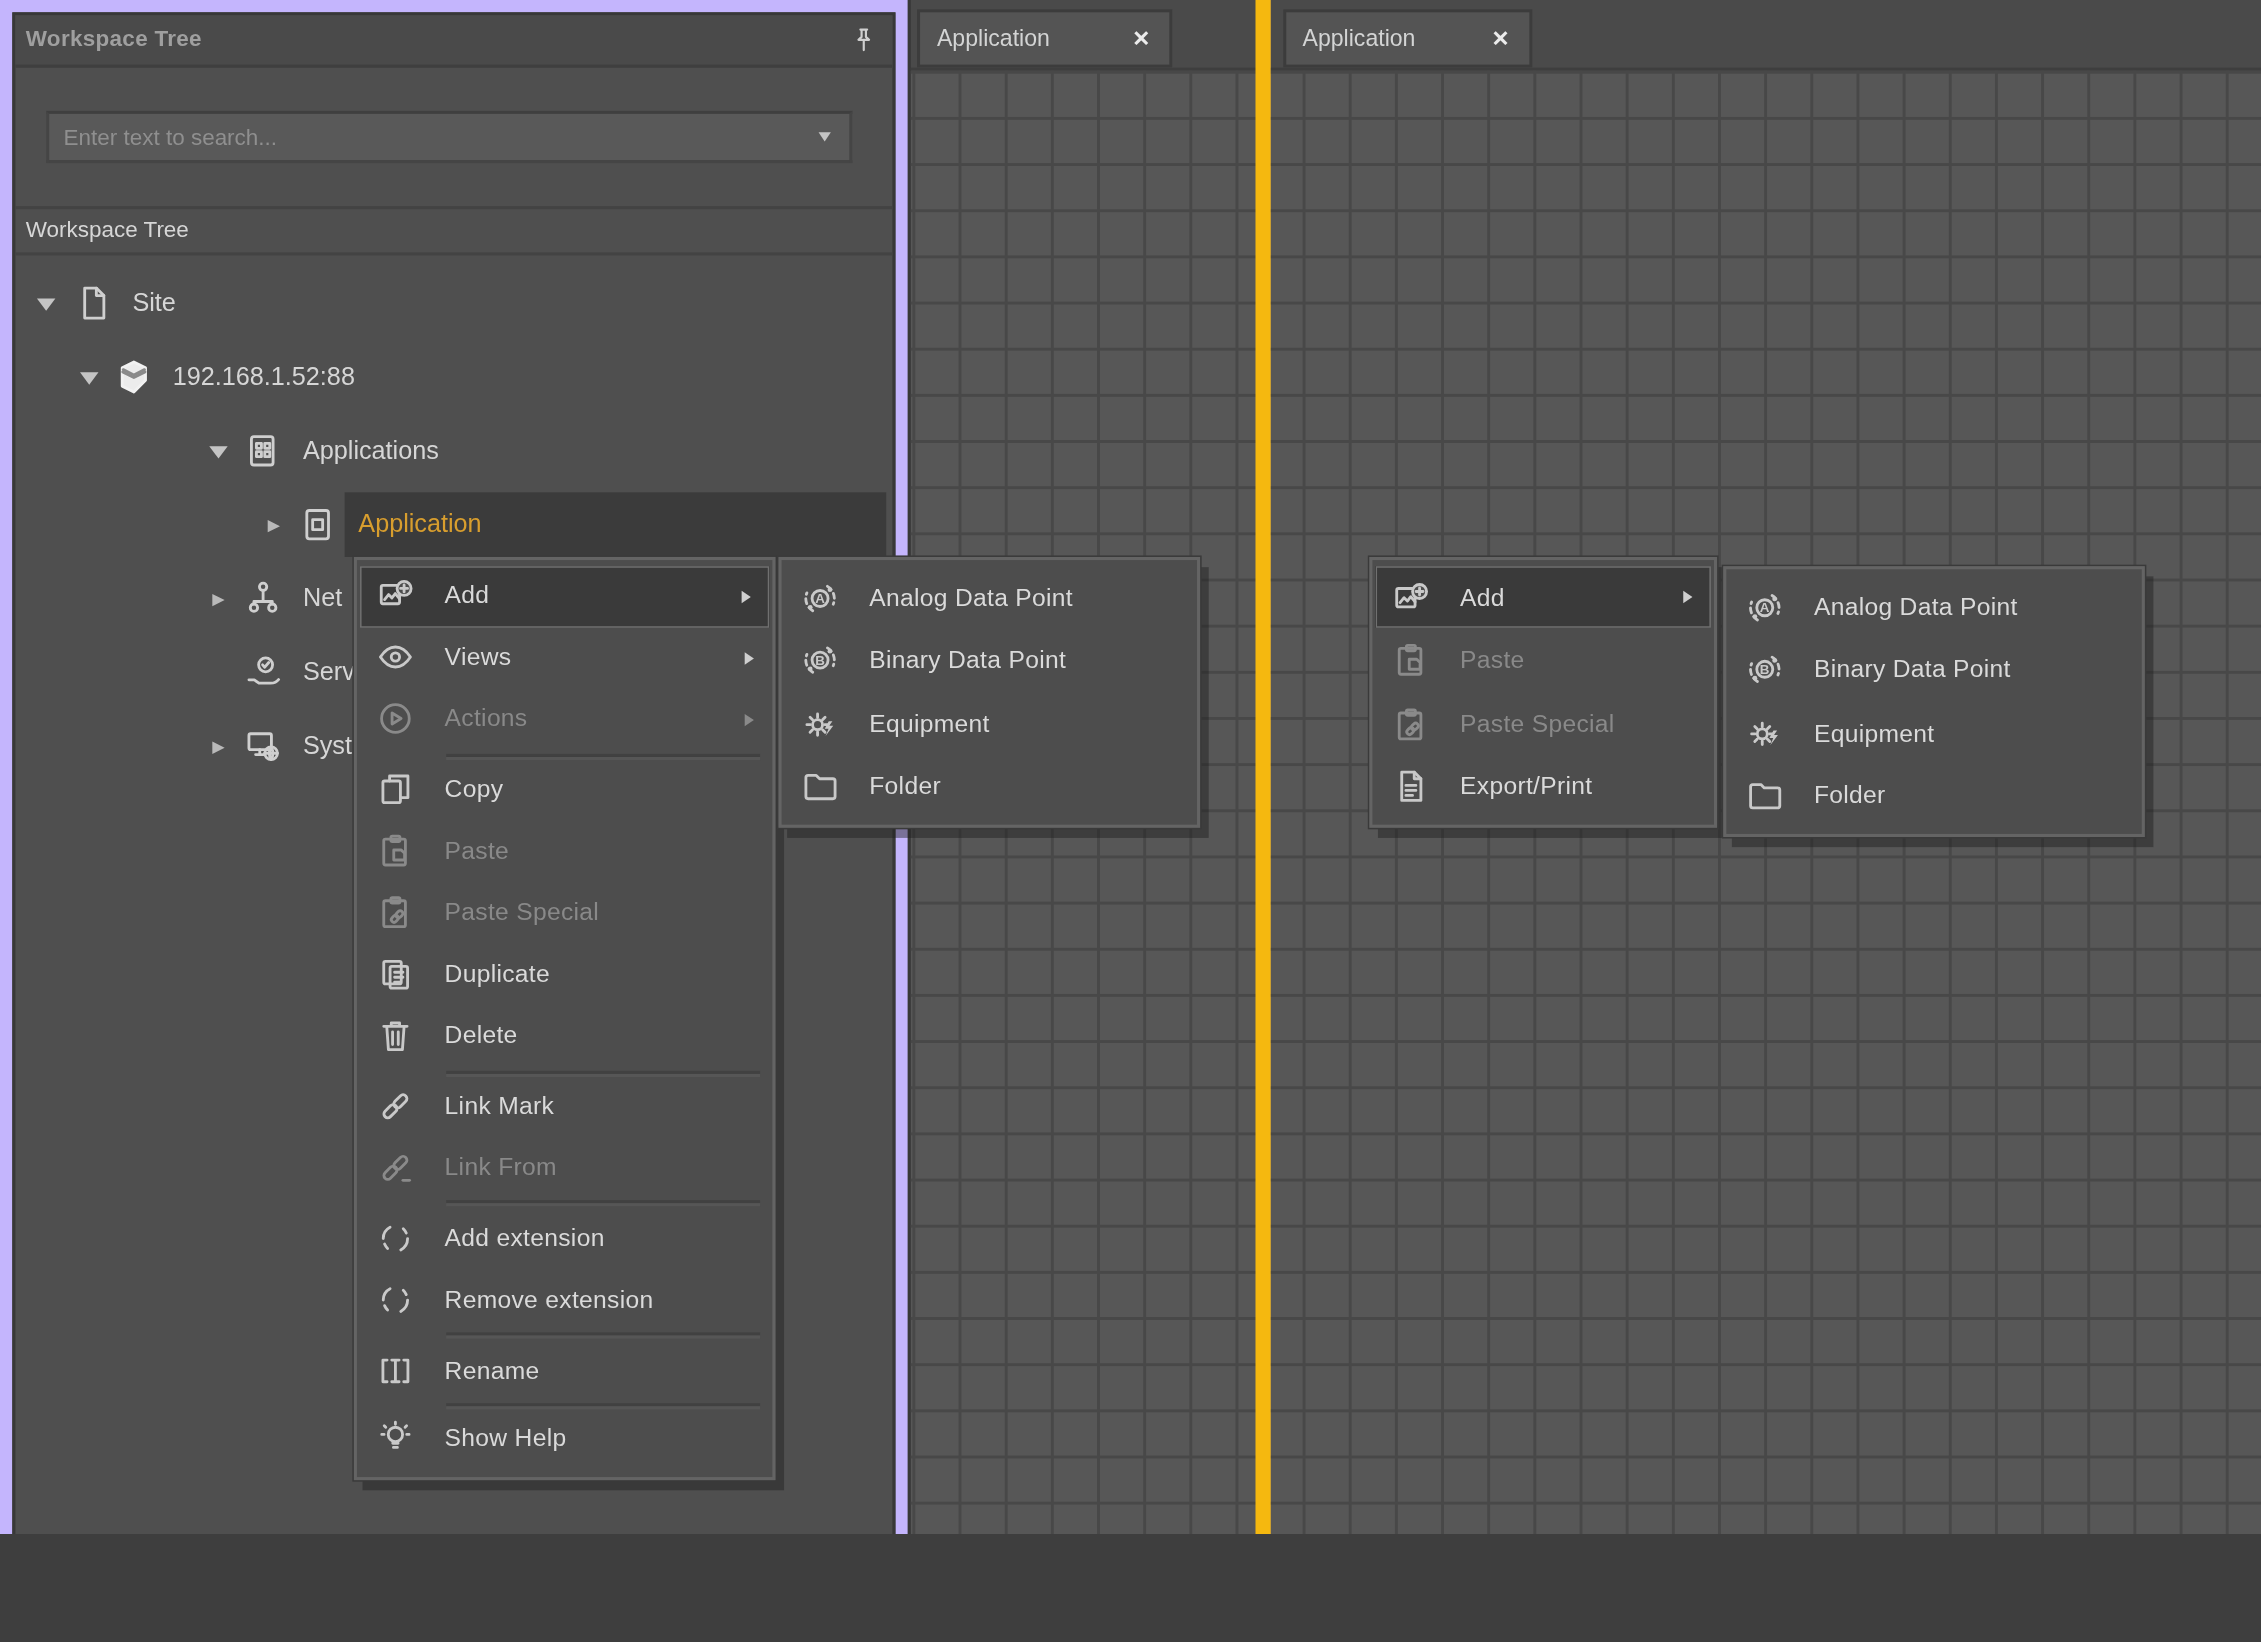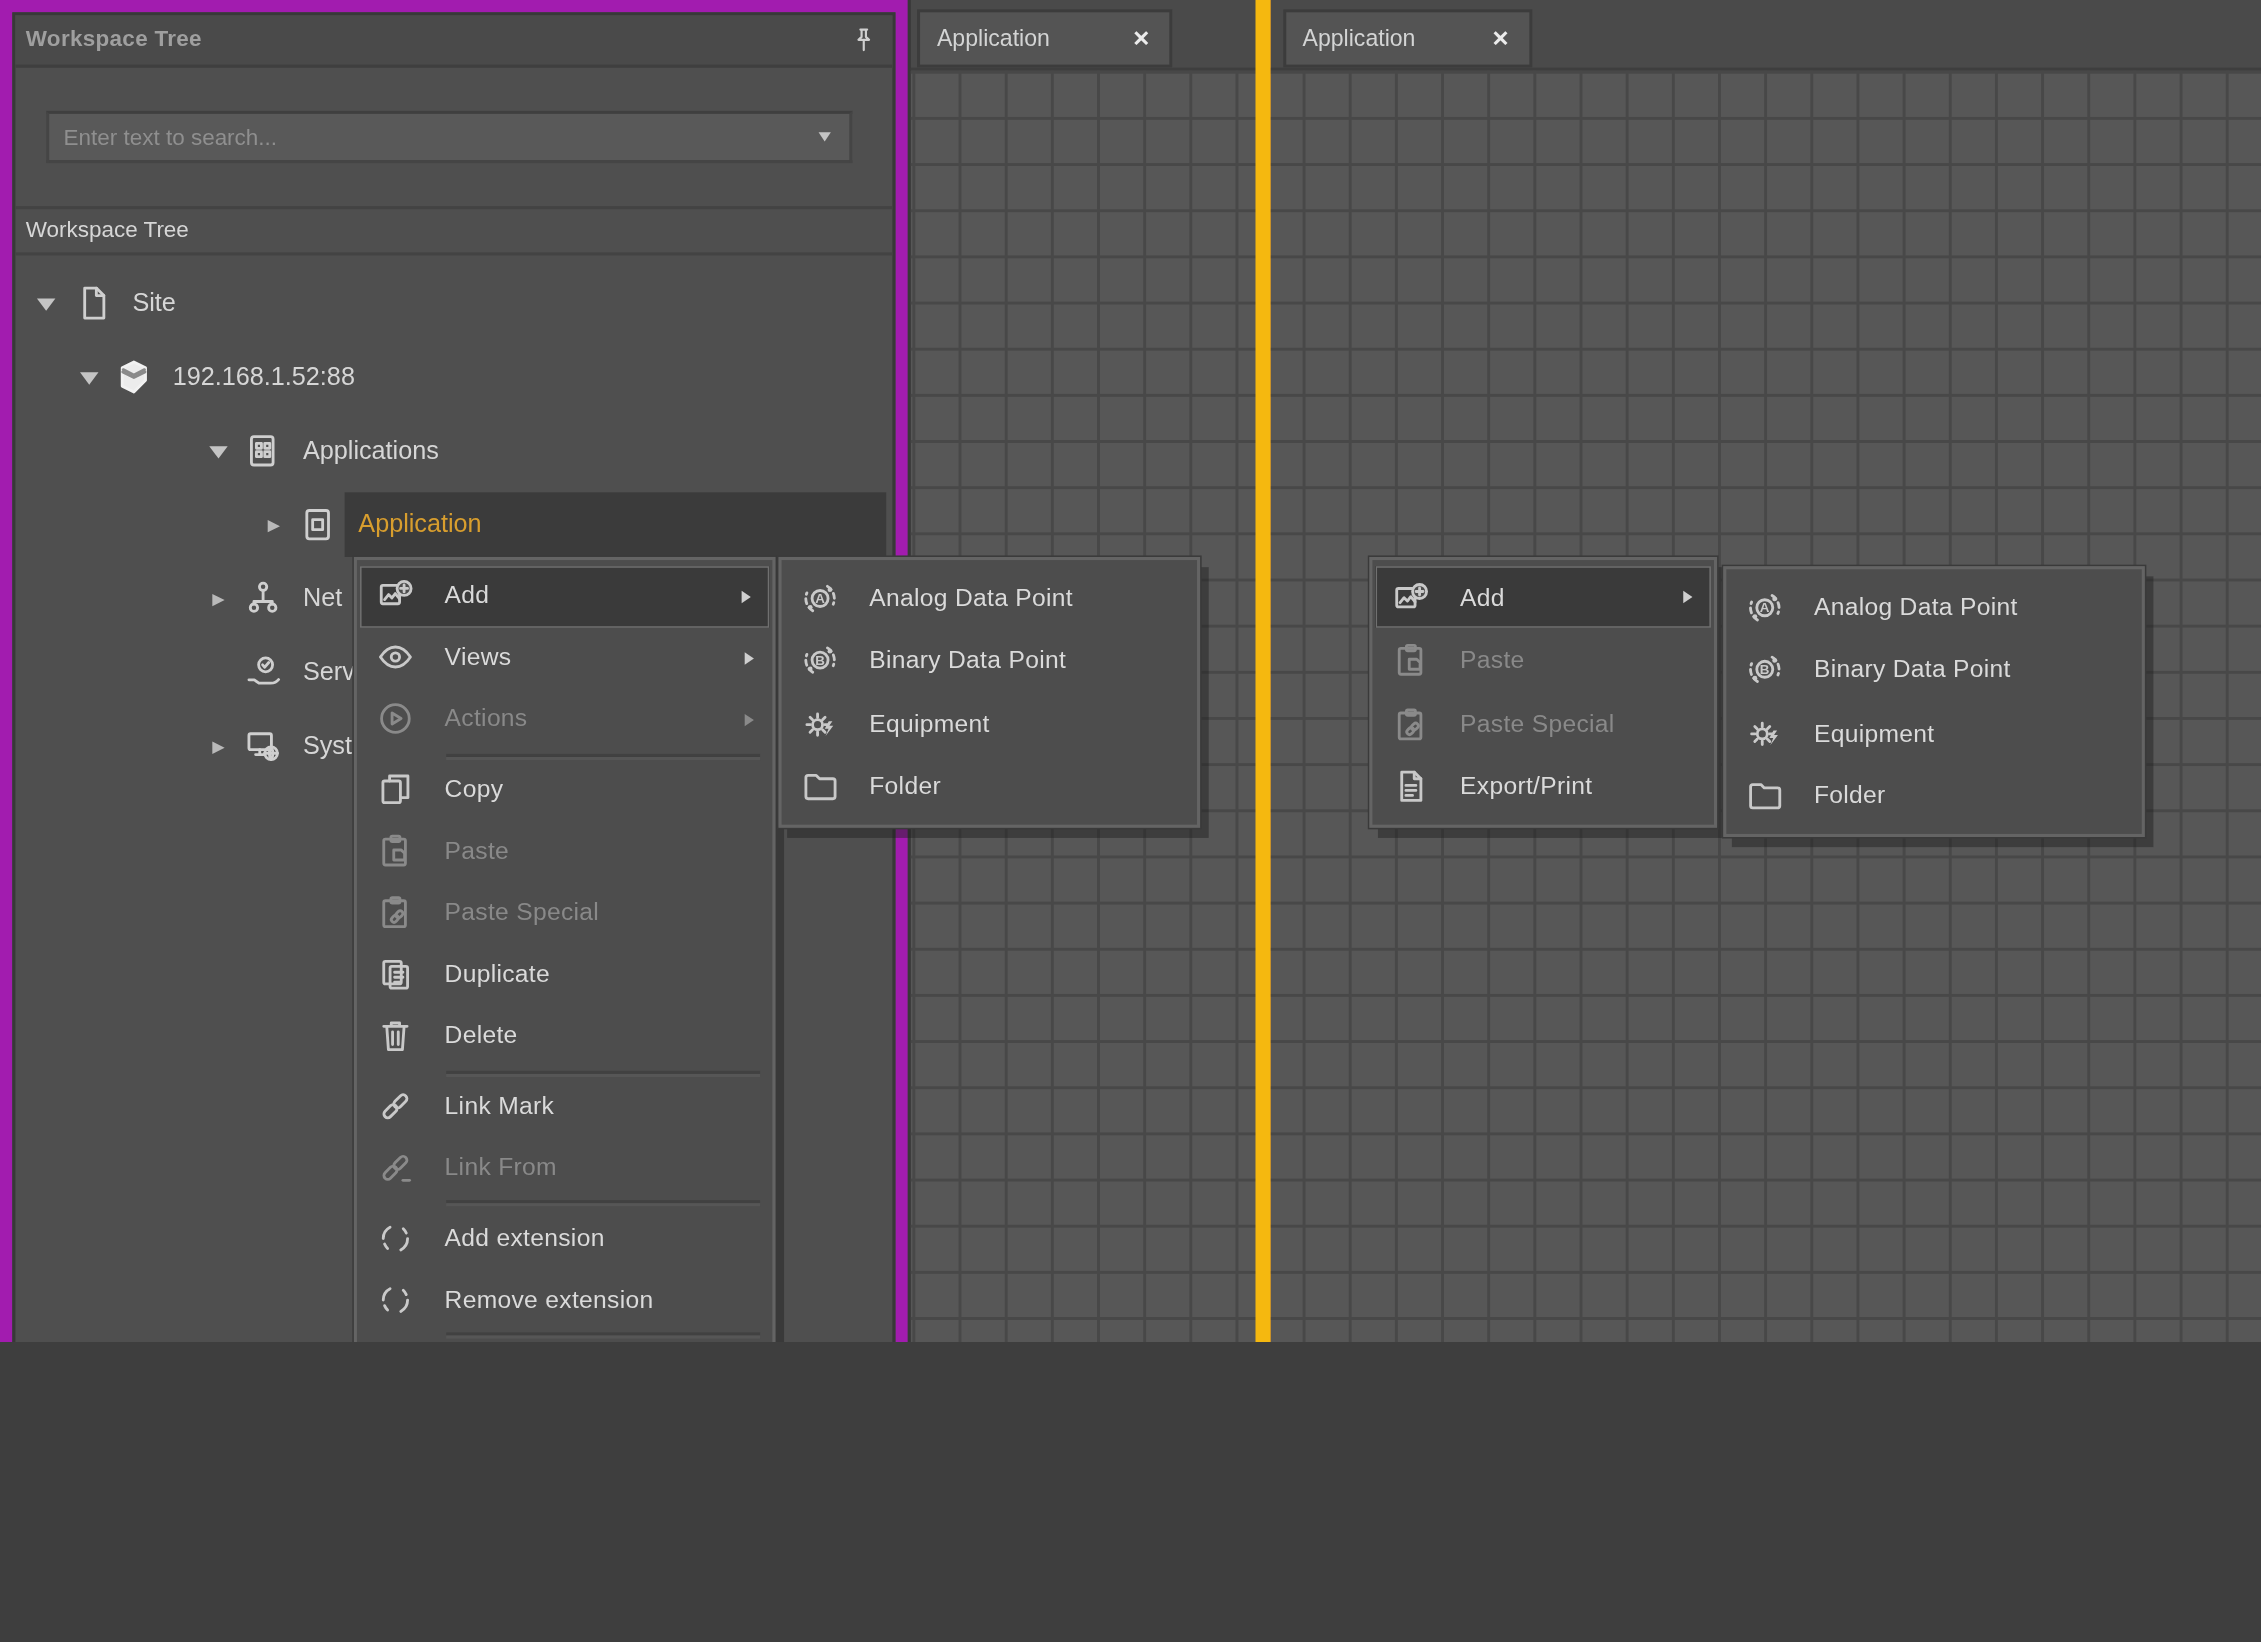--- a/index.html
+++ b/index.html
@@ -1,16 +1,16 @@
 <!DOCTYPE html>
 <html style="--accent: #f5b80f; --sel-text: #d89e2e; --sel-band: #3b3b3b;font-size:7.5px"><head>
 <meta charset="utf-8">
 <style>
   html,body{margin:0;padding:0;background:#3e3e3e;}
-  #stage{position:relative;width:2261px;height:1342px;background:#a21caf;overflow:hidden;}
+  #stage{position:relative;width:2261px;height:1534px;background:#c4b5fd;overflow:hidden;}
   #app{position:absolute;left:0;top:0;width:735px;height:534px;
        transform:scale(3.0772);transform-origin:0 0;
        font-family:"Liberation Sans",sans-serif;color:#d6d6d6;}
   svg{display:block}
   
   .panel{position:absolute;left:3.7px;top:3.7px;width:287px;height:530px;background:#4f4f4f;border:0.5px solid #383838;box-sizing:border-box;}
   .panel-header{position:absolute;left:0;top:0;right:0;height:17.3px;background:#4a4a4a;border-bottom:0.9px solid #3f3f3f;display:flex;align-items:center;padding:0 4.7px 0 3.7px;box-sizing:border-box;}
   .panel-title{font-size:7.3px;font-weight:700;color:#9f9f9f;letter-spacing:0.1px;}
   .pin{margin-left:auto;color:#cfcfcf;cursor:pointer;}
   .search-row{position:absolute;left:0;top:18.3px;right:0;height:45px;border-bottom:0.5px solid #434343;box-sizing:border-box;}

